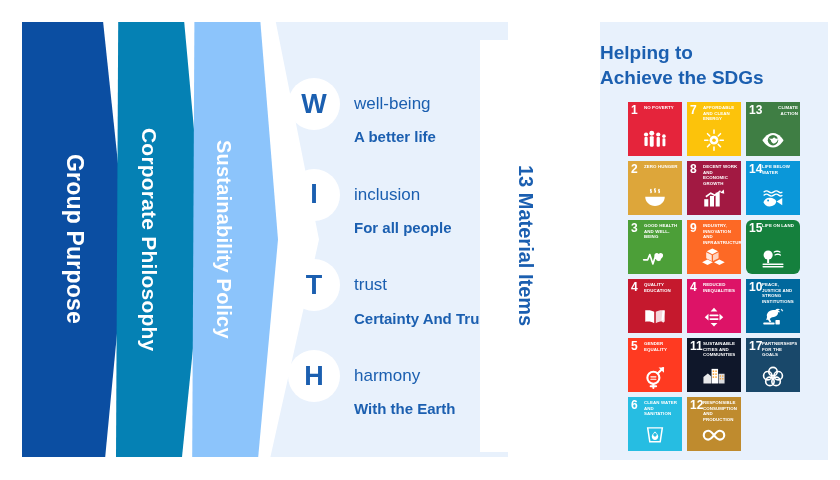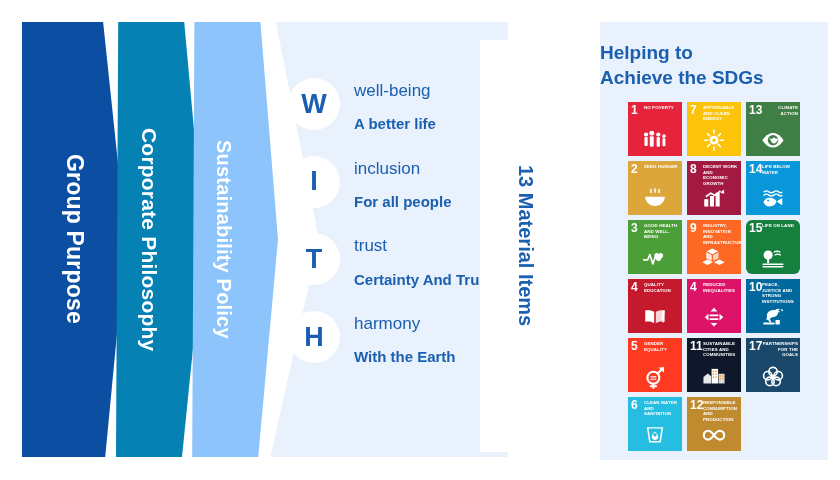--- a/index.html
+++ b/index.html
@@ -33,21 +33,21 @@
     background:#E8F1FC;
     clip-path:polygon(14% 0,100% 0,100% 100%,12% 100%,30% 50%);}
 
   
   #with-list{position:absolute;left:288px;top:78px;width:210px;}
   .with-row{display:flex;align-items:flex-start;margin-bottom:22px;}
   .with-circle{width:52px;height:52px;border-radius:50%;background:#ffffff;
     flex:0 0 52px;display:flex;align-items:center;justify-content:center;
     color:#1B5FB0;font-size:27px;font-weight:bold;}
   .with-text{margin-left:14px;padding-top:3px;}
-  .with-title{font-size:17px;color:#1B5FB0;line-height:1.2;}
+  .with-title{font-size:17px;color:#1B5FB0;line-height:1.2;margin-top:13px;}
   .with-sub{font-size:15px;color:#1B5FB0;font-weight:bold;line-height:1.22;margin-top:14px;}
 
   
   #material-box{position:absolute;left:480px;top:40px;width:90px;height:412px;
     background:#ffffff;
     clip-path:polygon(0 0,78% 0,100% 50%,78% 100%,0 100%);}
   #material-box .vtext{position:absolute;left:0;top:0;width:100%;height:100%;
     display:flex;align-items:center;justify-content:center;
     writing-mode:vertical-rl;white-space:nowrap;
     font-size:20px;font-weight:bold;color:#1B5FB0;}
@@ -300,21 +300,21 @@
                 <rect x="17.6" y="11.6" width="1.8" height="1.8"></rect>
                 <rect x="14.4" y="15.2" width="1.8" height="1.8"></rect>
                 <rect x="17.6" y="15.2" width="1.8" height="1.8"></rect>
                 <rect x="23" y="14" width="1.6" height="1.6"></rect>
                 <rect x="26" y="14" width="1.6" height="1.6"></rect>
                 <rect x="23" y="17.4" width="1.6" height="1.6"></rect>
                 <rect x="26" y="17.4" width="1.6" height="1.6"></rect>
               </g>
             </svg></span>
         </div>
-        <div class="sdg" style="background: rgb(25, 72, 106); text-align: right;">
+        <div class="sdg" style="background: rgb(25, 72, 106);">
           <span class="num">17</span>
           <span class="lbl">Partnerships for the Goals</span>
           <span class="gly"><svg viewBox="0 0 32 32" width="30" height="26" fill="#fff">
               <g fill="none" stroke="#fff" stroke-width="2">
                 <circle cx="16" cy="9.4" r="5.2"></circle>
                 <circle cx="9.6" cy="14.4" r="5.2"></circle>
                 <circle cx="22.4" cy="14.4" r="5.2"></circle>
                 <circle cx="12.2" cy="21.4" r="5.2"></circle>
                 <circle cx="19.8" cy="21.4" r="5.2"></circle>
               </g>

